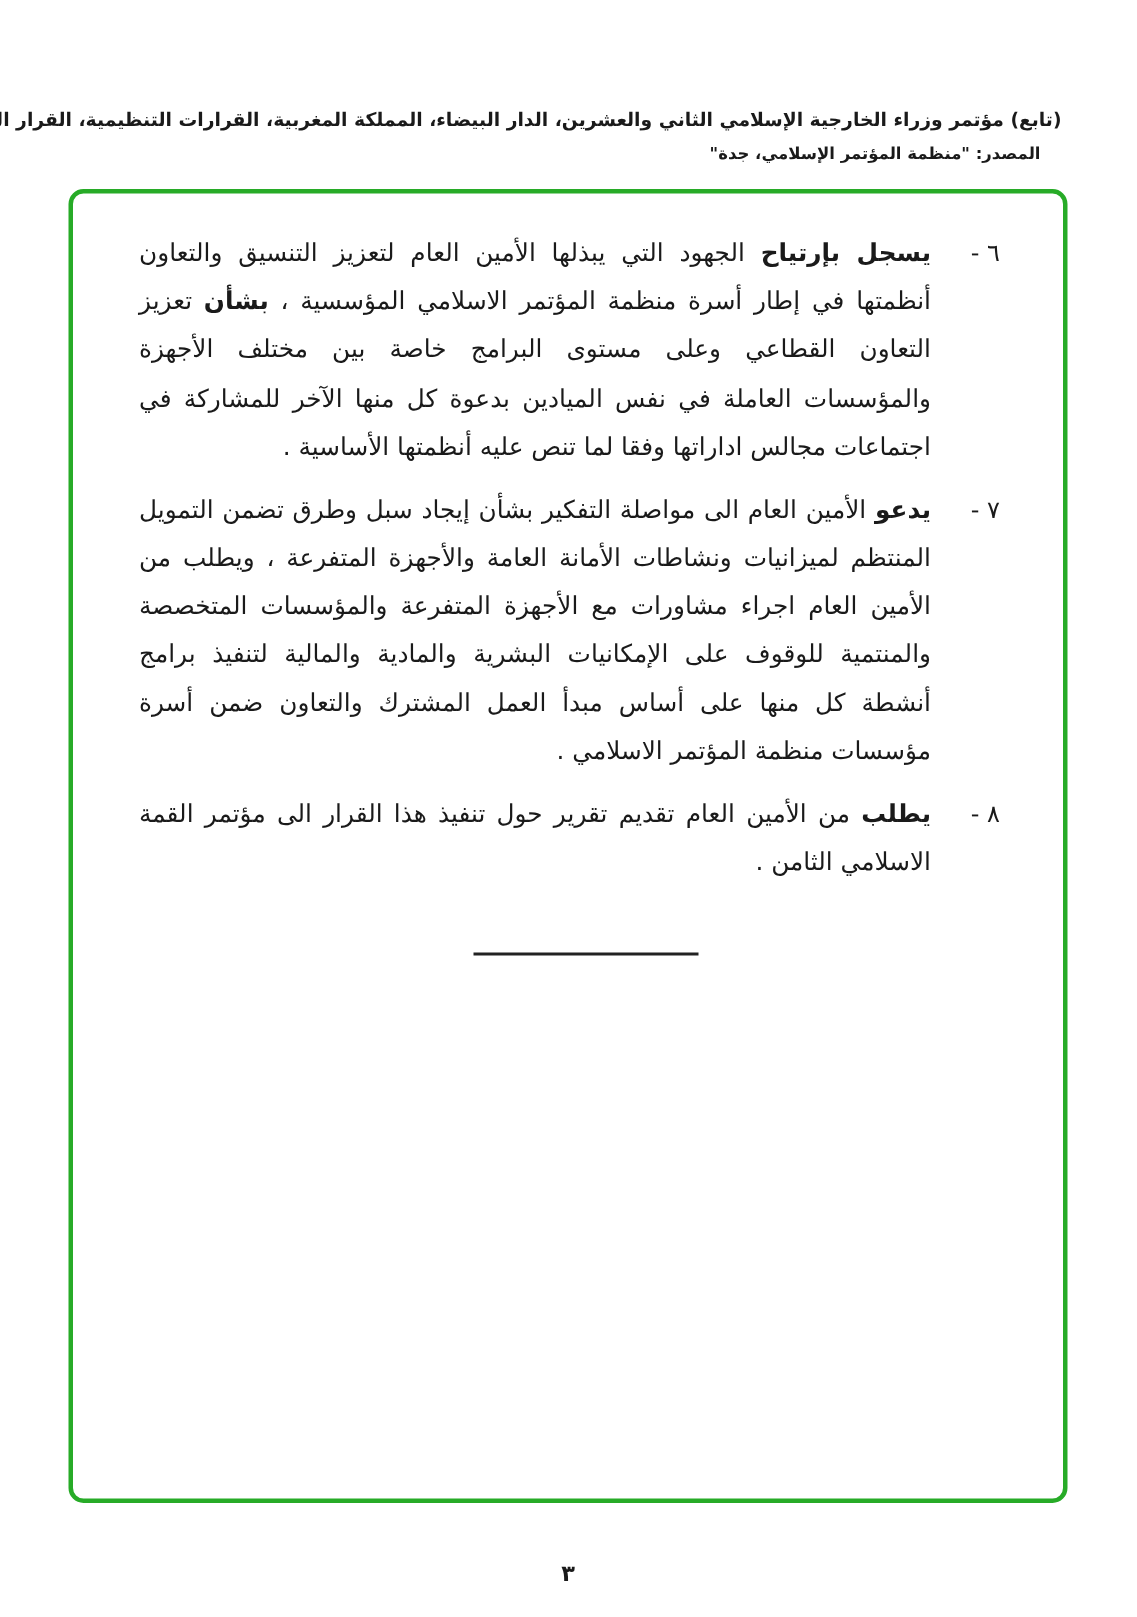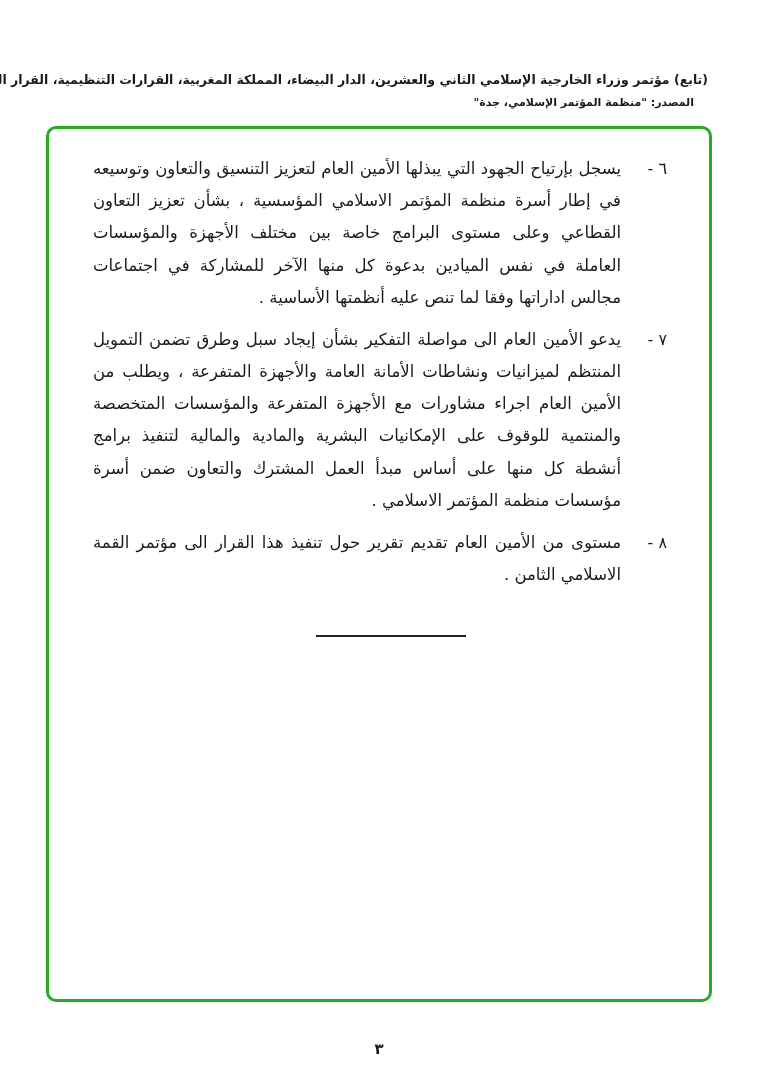--- a/index.html
+++ b/index.html
@@ -50,21 +50,21 @@
     line-height: 1.95;
     white-space: nowrap;
   }
   .para-text {
     margin: 0;
     flex: 1;
     text-align: justify;
     font-size: 16.5px;
     line-height: 1.95;
   }
-  .para-text b { font-weight: normal; }
+  .para-text b { font-weight: bold; }
   .separator {
     width: 150px;
     height: 0;
     border-top: 2px solid #222222;
     margin: 44px auto 0 auto;
     transform: translateX(11px);
   }
   .page-number {
     position: absolute;
     bottom: 20px;
@@ -82,31 +82,31 @@
 
   <div class="header">
     <div class="header-line1">(تابع) مؤتمر وزراء الخارجية الإسلامي الثاني والعشرين، الدار البيضاء، المملكة المغربية، القرارات التنظيمية، القرار الرقم ٢٢/١-أت</div>
     <div class="header-line2">المصدر:  "منظمة المؤتمر الإسلامي، جدة"</div>
   </div>
 
   <div class="green-box">
 
     <div class="para">
       <span class="para-num">٦ -</span>
-      <p class="para-text"><b>يسجل بإرتياح</b><span> الجهود التي يبذلها الأمين العام لتعزيز التنسيق والتعاون وتوسيعه في إطار أسرة منظمة المؤتمر الاسلامي المؤسسية ، </span><b>بشأن</b><span> تعزيز التعاون القطاعي وعلى مستوى البرامج خاصة بين مختلف الأجهزة والمؤسسات العاملة في نفس الميادين بدعوة كل منها الآخر للمشاركة في اجتماعات مجالس اداراتها وفقا لما تنص عليه أنظمتها الأساسية .</span></p>
+      <p class="para-text"><b>يسجل بإرتياح</b><span> الجهود التي يبذلها الأمين العام لتعزيز التنسيق والتعاون أنظمتها في إطار أسرة منظمة المؤتمر الاسلامي المؤسسية ، </span><b>بشأن</b><span> تعزيز التعاون القطاعي وعلى مستوى البرامج خاصة بين مختلف الأجهزة والمؤسسات العاملة في نفس الميادين بدعوة كل منها الآخر للمشاركة في اجتماعات مجالس اداراتها وفقا لما تنص عليه أنظمتها الأساسية .</span></p>
     </div>
 
     <div class="para">
       <span class="para-num">٧ -</span>
       <p class="para-text"><b>يدعو</b><span> الأمين العام الى مواصلة التفكير بشأن إيجاد سبل وطرق تضمن التمويل المنتظم لميزانيات ونشاطات الأمانة العامة والأجهزة المتفرعة ، ويطلب من الأمين العام اجراء مشاورات مع الأجهزة المتفرعة والمؤسسات المتخصصة والمنتمية للوقوف على الإمكانيات البشرية والمادية والمالية لتنفيذ برامج أنشطة كل منها على أساس مبدأ العمل المشترك والتعاون ضمن أسرة مؤسسات منظمة المؤتمر الاسلامي .</span><b></b><span></span></p>
     </div>
 
     <div class="para">
       <span class="para-num">٨ -</span>
-      <p class="para-text"><b>مستوى</b><span> من الأمين العام تقديم تقرير حول تنفيذ هذا القرار الى مؤتمر القمة الاسلامي الثامن .</span><b></b><span></span></p>
+      <p class="para-text"><b>يطلب</b><span> من الأمين العام تقديم تقرير حول تنفيذ هذا القرار الى مؤتمر القمة الاسلامي الثامن .</span><b></b><span></span></p>
     </div>
 
     <div class="separator"></div>
 
   </div>
 
   <div class="page-number">٣</div>
 
 </div>
 

